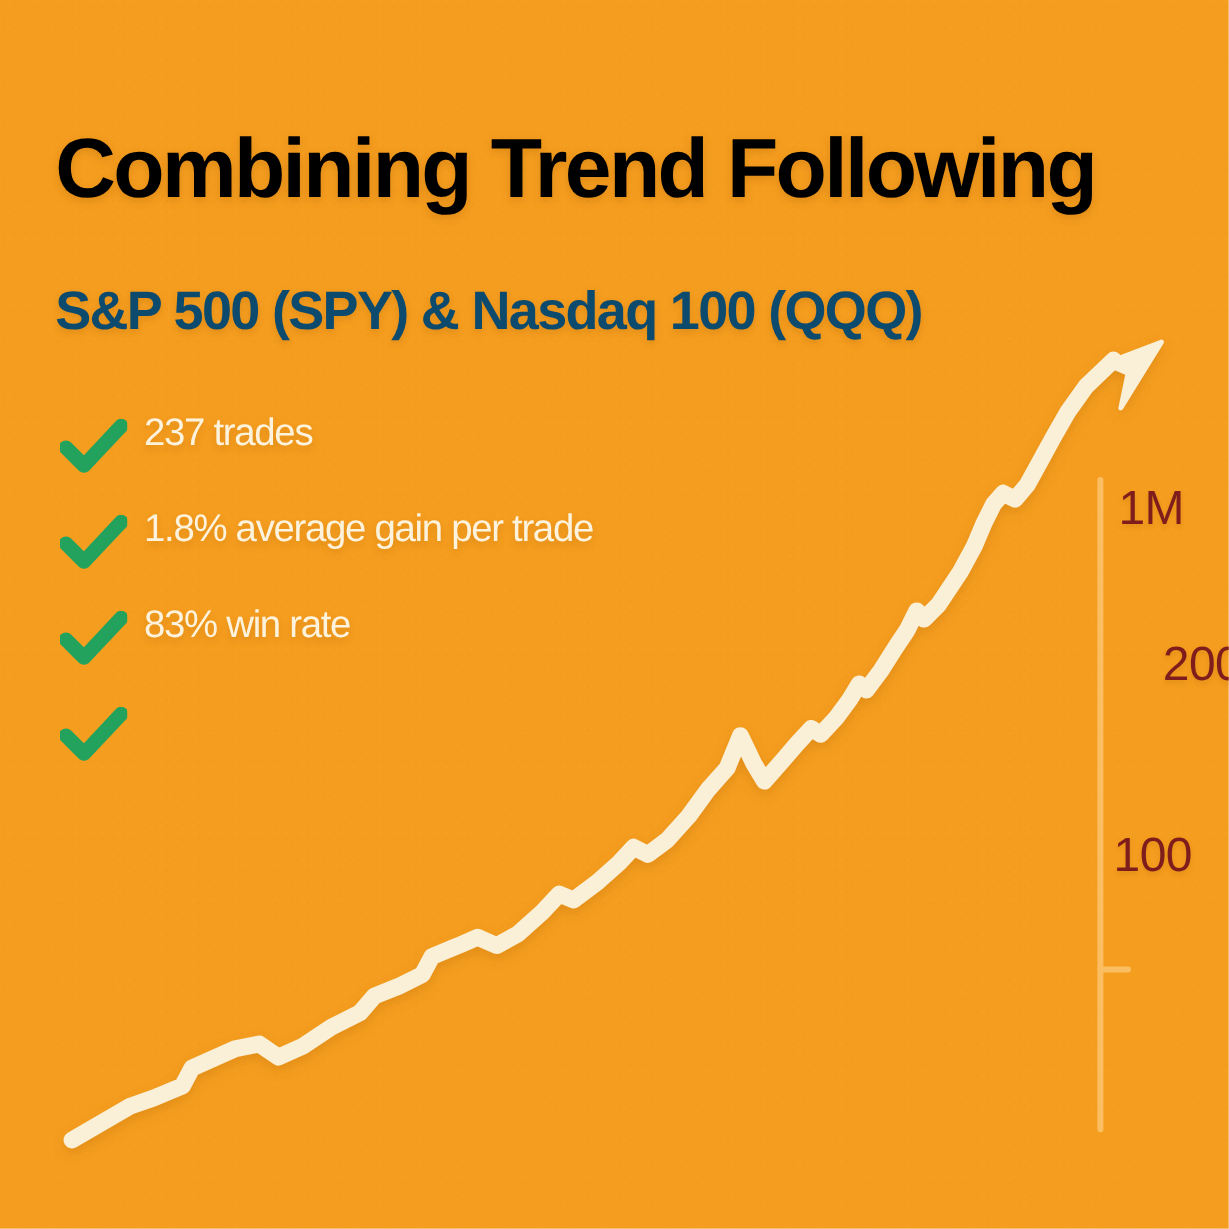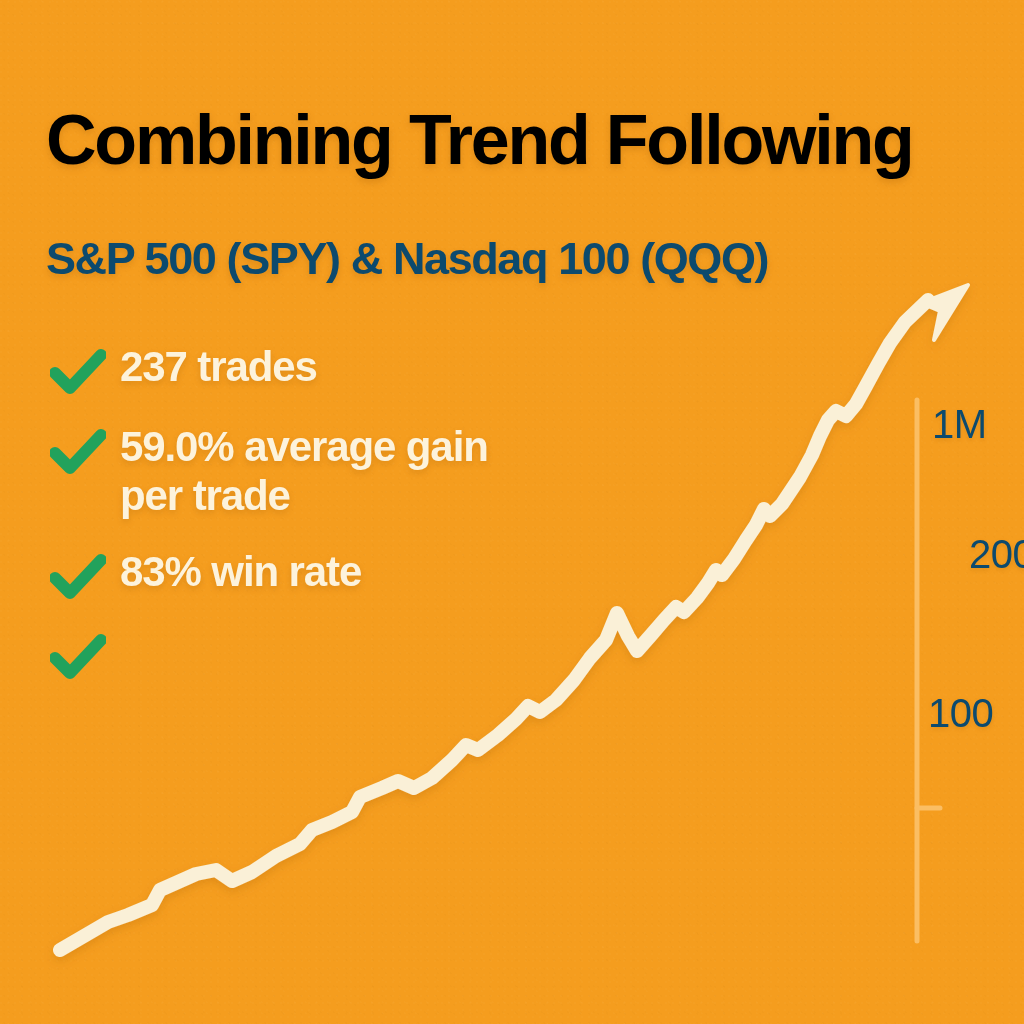--- a/index.html
+++ b/index.html
@@ -33,21 +33,21 @@
   
   #chart-layer {
     position: absolute;
     inset: 0;
     z-index: 1;
   }
   #chart-svg { display: block; width: 1024px; height: 1024px; }
 
   .axis-tick-label {
     position: absolute;
-    color: #0c4a6e;
+    color: #7f1d1d;
     font-size: 40px;
     font-weight: 400;
     letter-spacing: -0.5px;
     text-shadow: 0 2px 4px rgba(160,90,0,.22);
     white-space: nowrap;
     z-index: 2;
   }
 
   
   #text-layer {
@@ -96,22 +96,22 @@
   }
   .check-icon {
     flex: 0 0 auto;
     width: 56px;
     height: 46px;
     margin-top: 7px;
     margin-right: 14px;
   }
   .bullet-text {
     color: #FDF3DC;
-    font-size: 42px;
-    font-weight: 700;
+    font-size: 32px;
+    font-weight: 400;
     line-height: 1.17;
     letter-spacing: -1.1px;
     text-shadow: 0 3px 6px rgba(150,82,0,.24);
   }
 </style>
 </head>
 <body>
 
 <div id="poster">
 
@@ -168,21 +168,21 @@
         <svg class="check-icon" viewBox="0 0 56 46">
           <path d="M5 24 L20 39 L51 6" fill="none" stroke="#22A25C" stroke-width="12" stroke-linecap="round" stroke-linejoin="round"></path>
         </svg>
         <span class="bullet-text">237 trades</span>
       </li>
 
       <li class="bullet-row">
         <svg class="check-icon" viewBox="0 0 56 46">
           <path d="M5 24 L20 39 L51 6" fill="none" stroke="#22A25C" stroke-width="12" stroke-linecap="round" stroke-linejoin="round"></path>
         </svg>
-        <span class="bullet-text" style="max-width:430px;">59.0% average gain per trade</span>
+        <span class="bullet-text" style="max-width:430px;">1.8% average gain per trade</span>
       </li>
 
       <li class="bullet-row">
         <svg class="check-icon" viewBox="0 0 56 46">
           <path d="M5 24 L20 39 L51 6" fill="none" stroke="#22A25C" stroke-width="12" stroke-linecap="round" stroke-linejoin="round"></path>
         </svg>
         <span class="bullet-text">83% win rate</span>
       </li>
 
       <li class="bullet-row">

